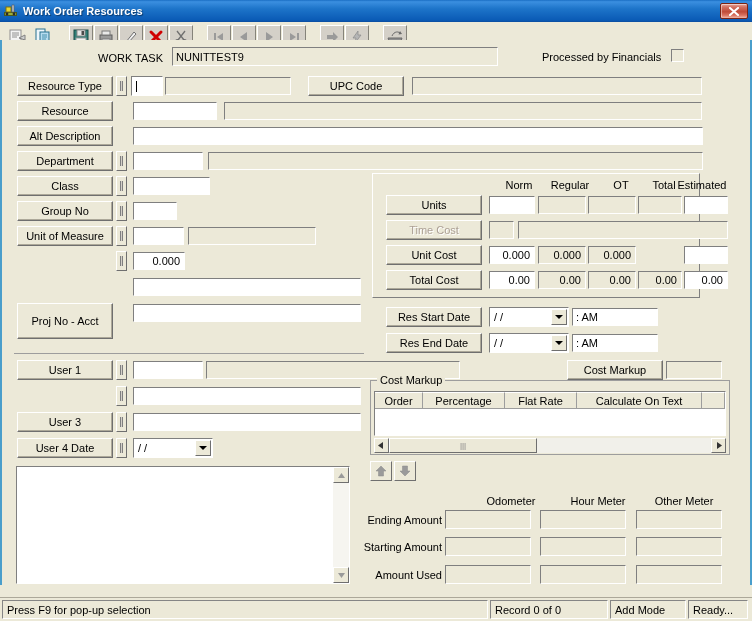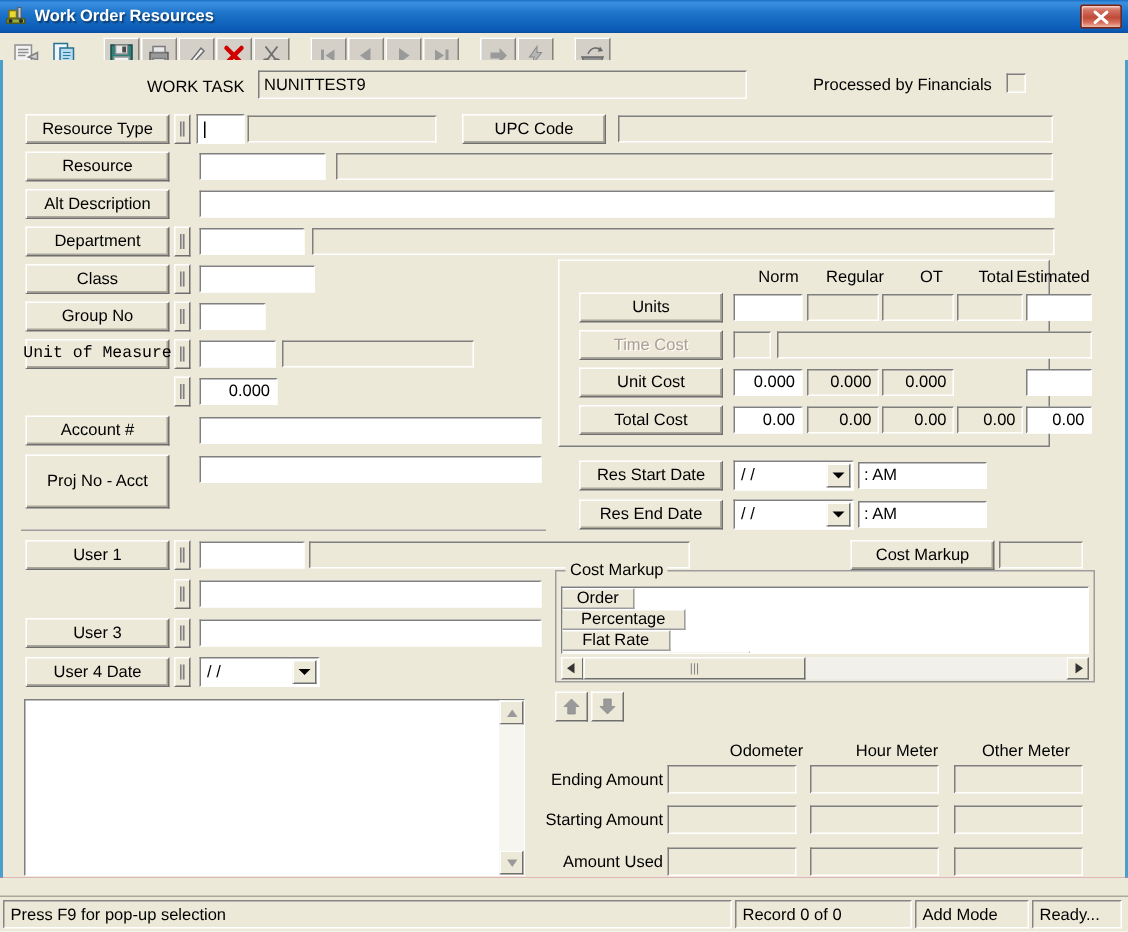--- a/index.html
+++ b/index.html
@@ -198,21 +198,21 @@
     font-size: 11px;
   }
 
   
   .grid {
     position: absolute;
     background: #fff;
     border: 1px solid; border-color: #7f7f7f #ffffff #ffffff #7f7f7f;
     overflow: hidden;
   }
-  .grid-head { display: flex; height: 17px; flex-direction: column; }
+  .grid-head { display: flex; height: 17px; }
   .grid-head .gh {
     background: #ece9d8;
     border-right: 1px solid #9d9d9d;
     border-bottom: 1px solid #9d9d9d;
     border-top: 1px solid #ffffff;
     font-size: 11px;
     display: flex; align-items: center; justify-content: center;
     cursor: pointer;
   }
   .grid-body { background: #fff; }
@@ -424,33 +424,32 @@
           <i></i>
         </div>
     <div class="fld" style="left:131px; top:137px; width:77px; height:18px;"></div>
 
     <div class="lblbtn" style="left:15px; top:161px; width:96px; height:20px;">Group No</div>
     <div class="spin" style="left:114px; top:161px; height:20px;">
           <i></i>
         </div>
     <div class="fld" style="left:131px; top:162px; width:44px; height:18px;"></div>
 
-    <div class="lblbtn" style="left:15px; top:186px; width:96px; height:20px;font-family:Liberation Mono, monospace;">Unit of Measure</div>
+    <div class="lblbtn" style="left:15px; top:186px; width:96px; height:20px;">Unit of Measure</div>
     <div class="spin" style="left:114px; top:186px; height:20px;">
           <i></i>
         </div>
     <div class="fld" style="left:131px; top:187px; width:51px; height:18px;"></div>
     <div class="fld ro" style="left:186px; top:187px; width:128px; height:18px;"></div>
 
     <div class="spin" style="left:114px; top:211px; height:20px;">
           <i></i>
         </div>
     <div class="fld right" style="left:131px; top:212px; width:52px; height:18px;">0.000</div>
 
-    <div class="lblbtn" style="left:15px; top:237px; width:96px; height:20px;">Account #</div>
     <div class="fld" style="left:131px; top:238px; width:228px; height:18px;"></div>
 
     <div class="lblbtn" style="left:15px; top:263px; width:96px; height:36px;">Proj No - Acct</div>
     <div class="fld" style="left:131px; top:264px; width:228px; height:18px;"></div>
 
     <div class="panel3d" style="left:370px; top:133px; width:328px; height:125px;"></div>
 
     <div class="statictext" style="left:494px; top:139px; width:46px; text-align:center;">Norm</div>
     <div class="statictext" style="left:540px; top:139px; width:56px; text-align:center;">Regular</div>
     <div class="statictext" style="left:596px; top:139px; width:46px; text-align:center;">OT</div>

